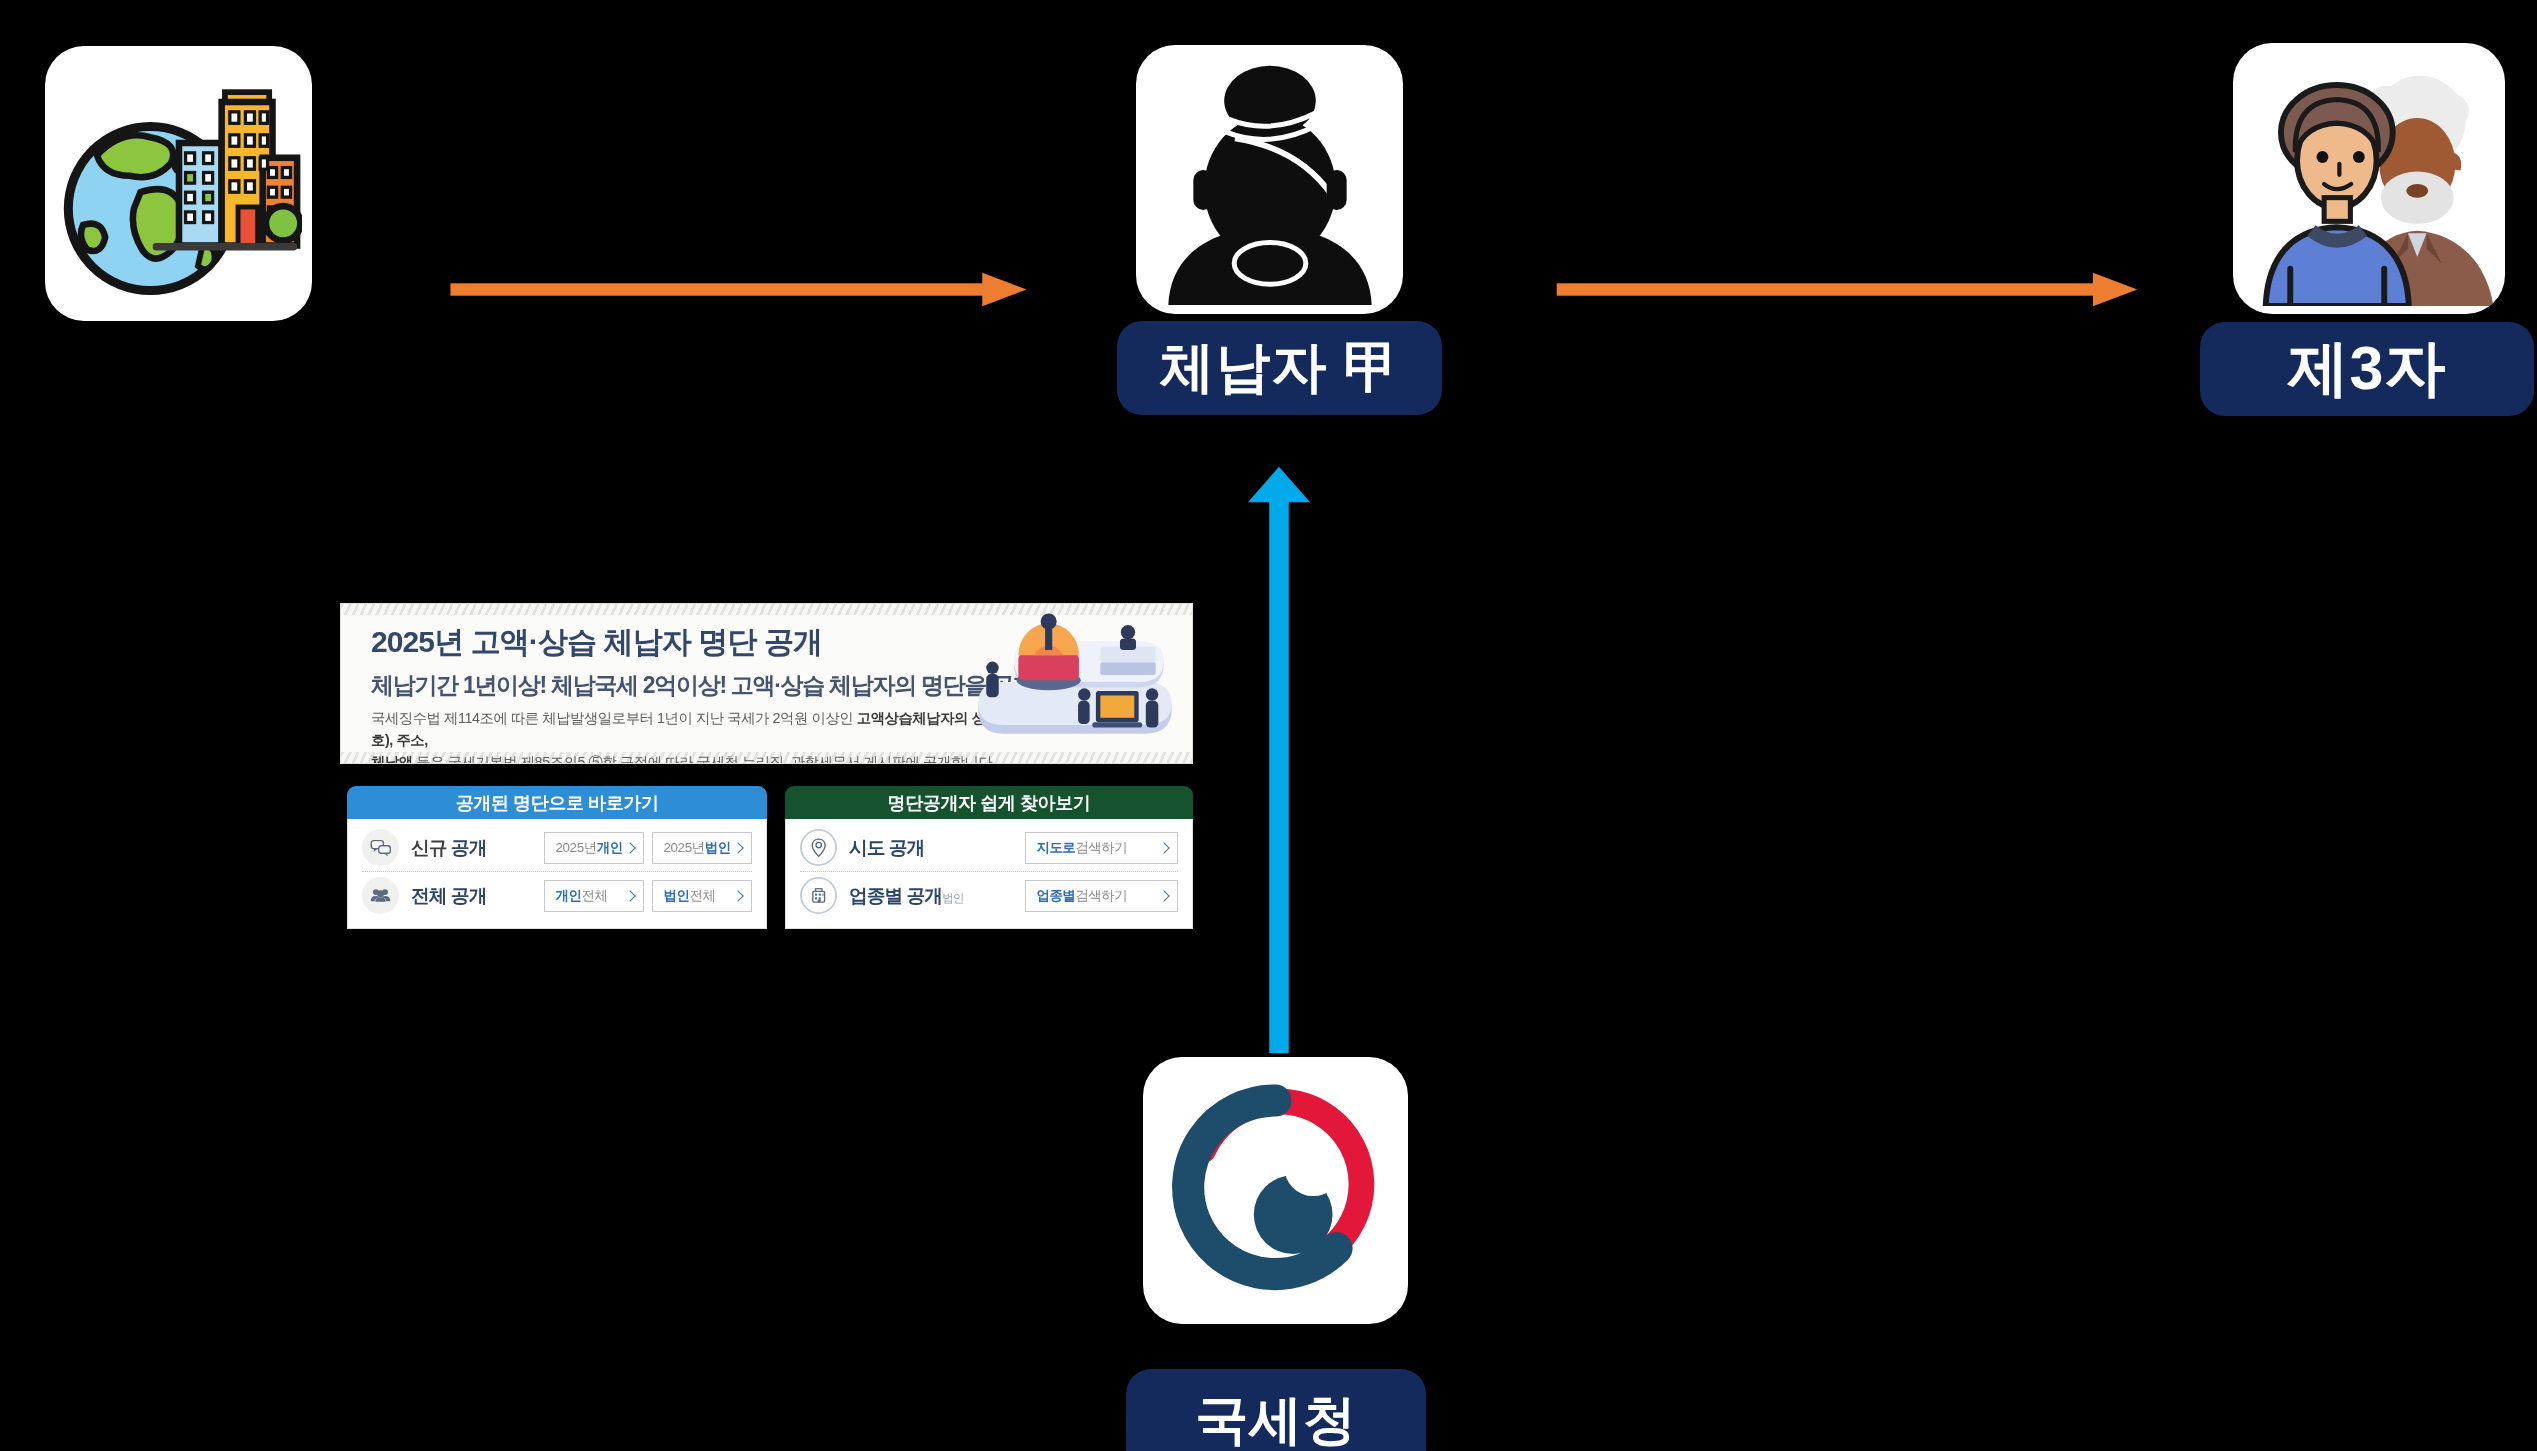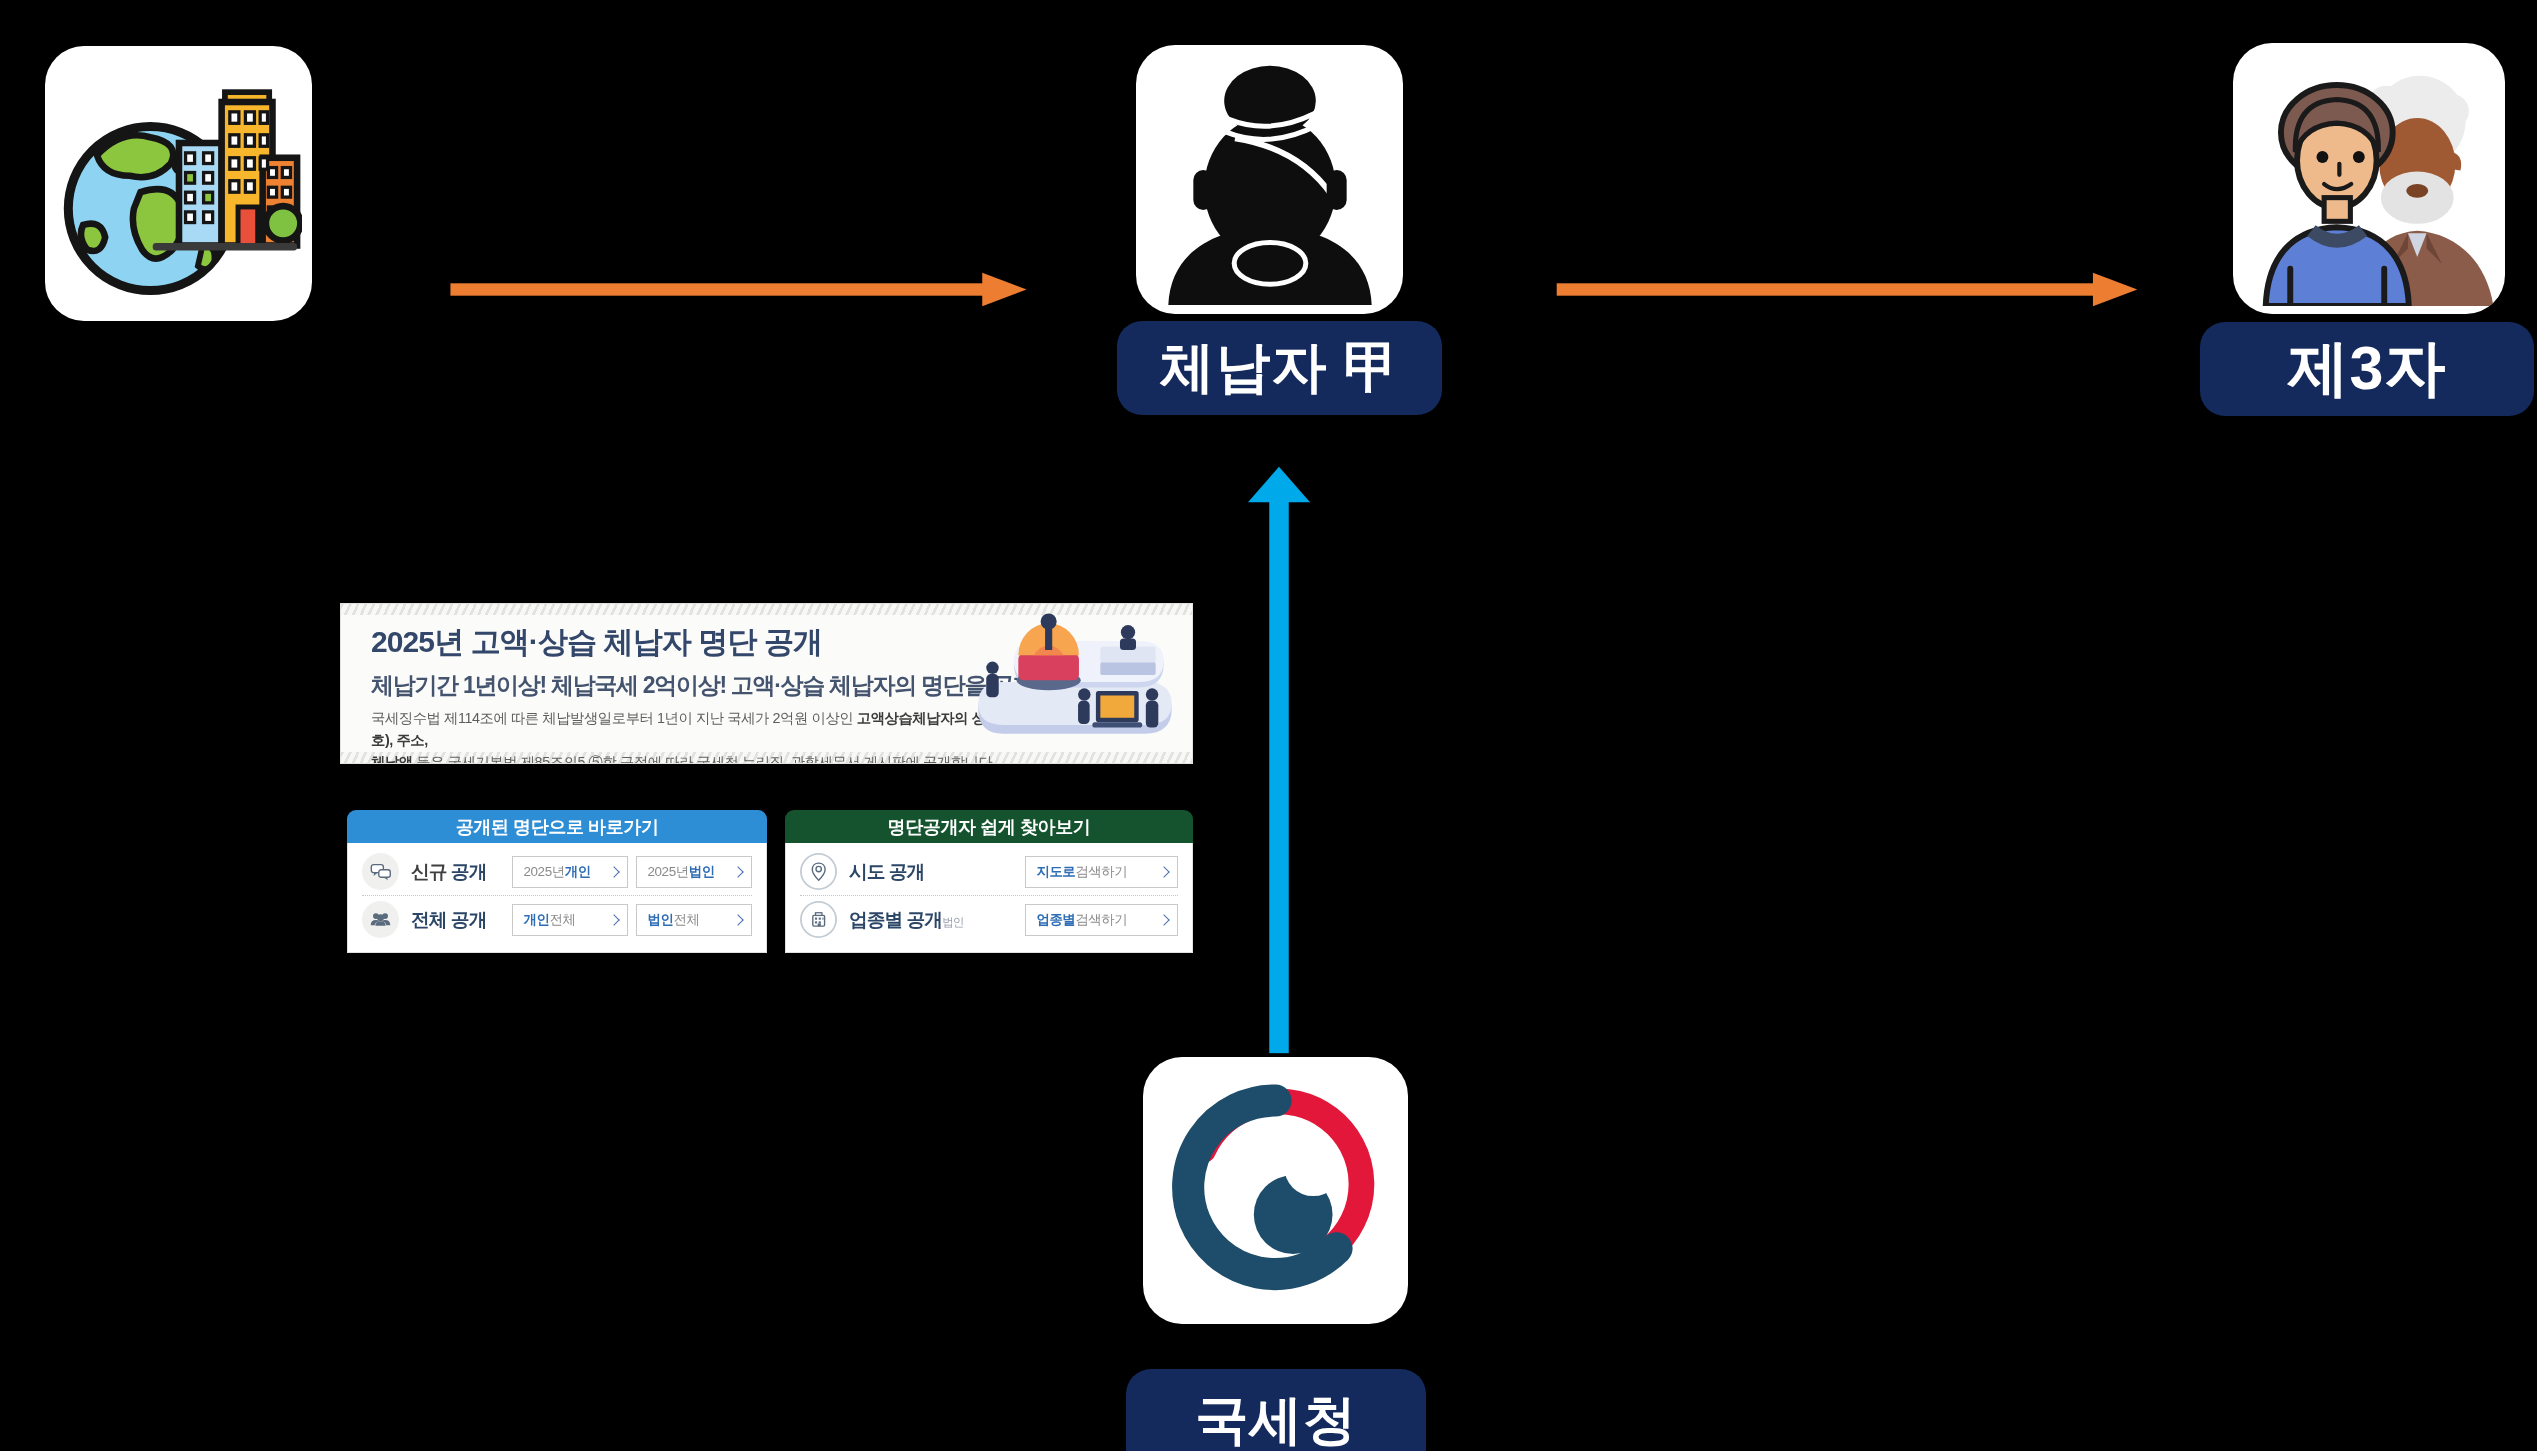--- a/index.html
+++ b/index.html
@@ -36,21 +36,21 @@
     position:absolute; left:30px; top:66px; font-size:23px; font-weight:600;
     color:#44536e; letter-spacing:-1.3px; white-space:nowrap;
   }
   .wp-body {
     position:absolute; left:30px; top:103px; width:660px; font-size:14.3px;
     color:#5d5d5d; line-height:1.55; letter-spacing:-0.4px;
   }
   .wp-body b { color:#3b3b3b; }
   .wp-illu { position:absolute; right:5.3px; top:5.3px; }
 
-  .panel { position:absolute; top:183px;margin-top:24px; }
+  .panel { position:absolute; top:183px; }
   .panel-header {
     height:33px; border-radius:9px 9px 0 0; color:#ffffff; font-size:18px;
     font-weight:bold; display:flex; align-items:center; justify-content:center;
     letter-spacing:-0.4px;
   }
   .panel-body {
     background:#ffffff; border:0.9px solid #e0e0e0; border-top:none;
     box-sizing:border-box; height:110px; padding:5.3px 14.3px 0 14.3px;
   }
   .prow { display:flex; align-items:center; height:47px; }
@@ -68,21 +68,21 @@
   .wbtn {
     border:0.9px solid #c9c9c7; background:#fff; height:32px; box-sizing:border-box;
     display:flex; align-items:center; padding:0 9px 0 10.7px; font-size:13.4px;
     color:#8a8a8a; letter-spacing:-0.4px; white-space:nowrap; cursor:pointer;
   }
   .wbtn .accent { color:#2e6db5; font-weight:bold; }
   .wbtn .chev {
     width:7.1px; height:7.1px; border-top:1.8px solid #4a6fae; border-right:1.8px solid #4a6fae;
     transform:rotate(45deg); margin-left:auto;
   }
-  .wbtn.w134 { width:116px;text-align:center; }
+  .wbtn.w134 { width:100px;text-align:center; }
   .wbtn.w172 { width:153px; }
 </style>
 </head>
 <body>
 
 <div class="canvas">
 
   <div class="icon-card" style="left:45px; top:46px; width:267px; height:275px;">
     <svg width="246" height="246" viewBox="0 0 300 300">
       <circle cx="115" cy="180" r="100" fill="#8ed4f2" stroke="#151515" stroke-width="11"></circle>

